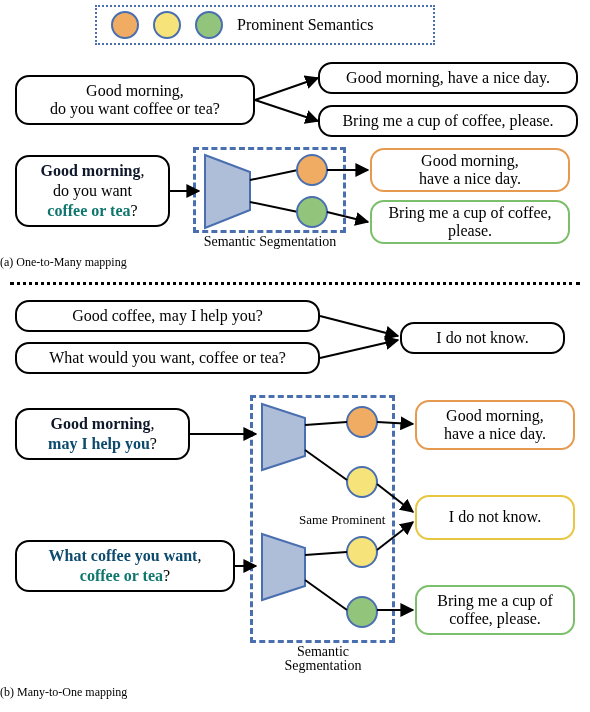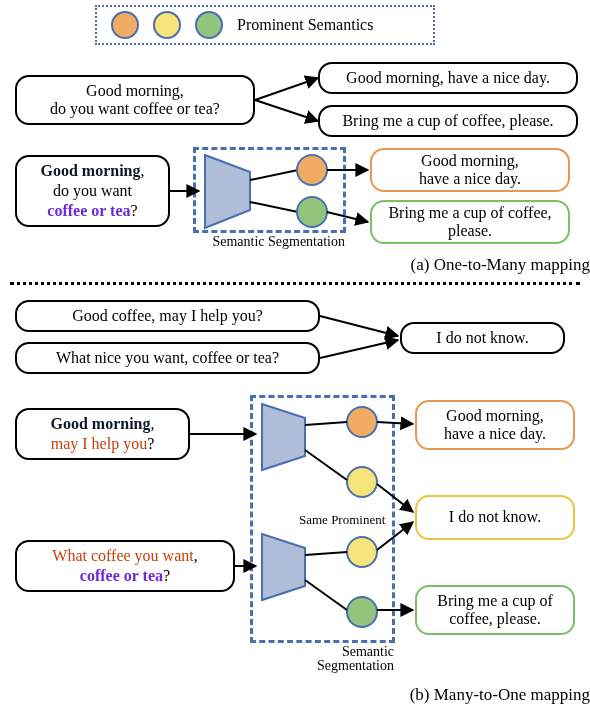--- a/index.html
+++ b/index.html
@@ -26,22 +26,22 @@
     align-items: center;
     justify-content: center;
     text-align: center;
     padding: 4px 10px;
   }
   .box.orange { border-color: #e59a4f; }
   .box.yellow { border-color: #e8c642; }
   .box.green  { border-color: #7bbf6a; text-align: center; }
   .caption {
     position: absolute;
-    font-size: 17px;
-    text-align: right;
+    font-size: 12px;
+    text-align: left;
   }
   .dotted-hr {
     position: absolute;
     left: 10px;
     right: 10px;
     height: 0;
     border-top: 3px dotted #000;
   }
   .legend {
     position: absolute;
@@ -62,39 +62,39 @@
   .c-green  { background: #92c47c; }
   .legend-text { font-size: 16px; }
   .segbox {
     position: absolute;
     border: 3px dashed #4a6fb0;
     background: #fff;
   }
   .seglabel {
     position: absolute;
     font-size: 14px;
-    text-align: right;
+    text-align: center;
     line-height: 1.0;
   }
   .samesem {
     position: absolute;
     font-size: 13px;
   }
   .input-highlight {
     position: absolute;
     font-size: 16px;
     line-height: 1.25;
     text-align: center;
     display:flex;
     align-items:center;
     justify-content:center;
   }
   .input-highlight span.orange { color: #0f172a; font-weight: bold; }
-  .input-highlight span.yellow { color: #c2410c; font-weight: normal; }
-  .input-highlight span.green  { color: #6d28d9; font-weight: bold; }
+  .input-highlight span.yellow { color: #0c4a6e; font-weight: bold; }
+  .input-highlight span.green  { color: #0f766e; font-weight: bold; }
   svg.overlay {
     position: absolute;
     top: 0; left: 0;
     width: 590px; height: 712px;
     pointer-events: none;
   }
 </style>
 </head>
 <body>
 
@@ -130,21 +130,21 @@
   <div class="box orange" style="left:370px; top:148px; width:200px; height:44px; white-space:pre-line;">Good morning,
 have a nice day.</div>
   <div class="box green" style="left:370px; top:200px; width:200px; height:44px; white-space:pre-line;">Bring me a cup of coffee,
 please.</div>
 
   <div class="caption" style="left:0; width:590px; top:255px;">(a) One-to-Many mapping</div>
 
   <div class="dotted-hr" style="top:282px;"></div>
 
   <div class="box" style="left:15px; top:300px; width:305px; height:32px;">Good coffee, may I help you?</div>
-  <div class="box" style="left:15px; top:342px; width:305px; height:32px;">What nice you want, coffee or tea?</div>
+  <div class="box" style="left:15px; top:342px; width:305px; height:32px;">What would you want, coffee or tea?</div>
   <div class="box" style="left:400px; top:322px; width:165px; height:32px;">I do not know.</div>
 
   <div class="box" style="left:15px; top:408px; width:175px; height:52px;">
     <div class="input-highlight">
       <div>
         <span class="orange">Good morning</span><span style="white-space:pre-line;">,
 </span><span class="yellow">may I help you</span><span>?</span>
       </div>
     </div>
   </div>

